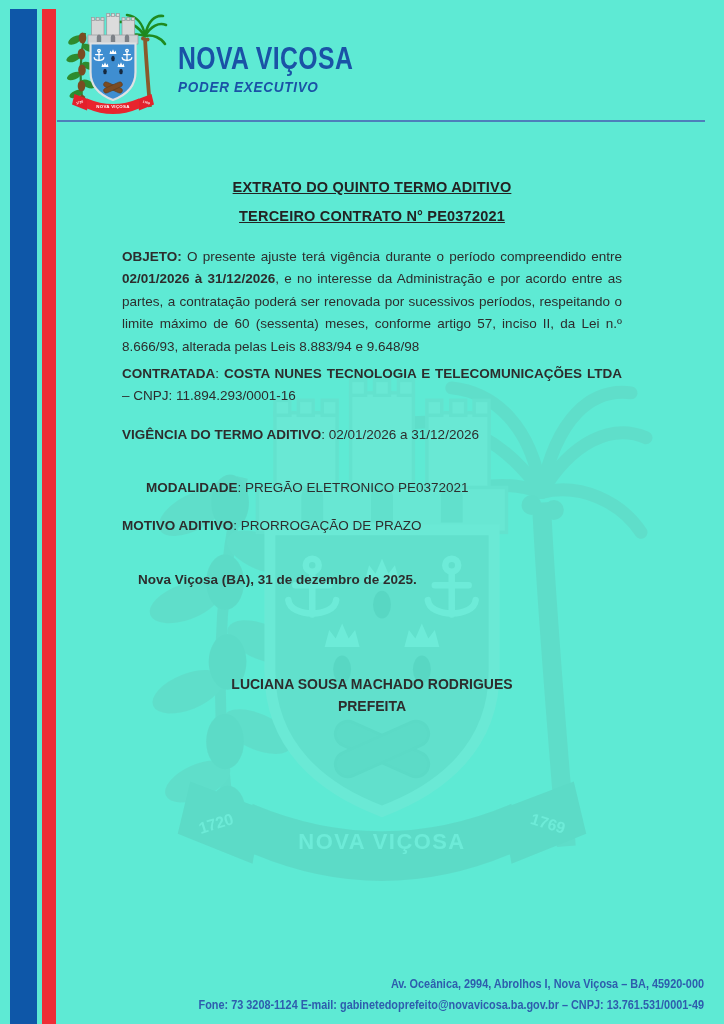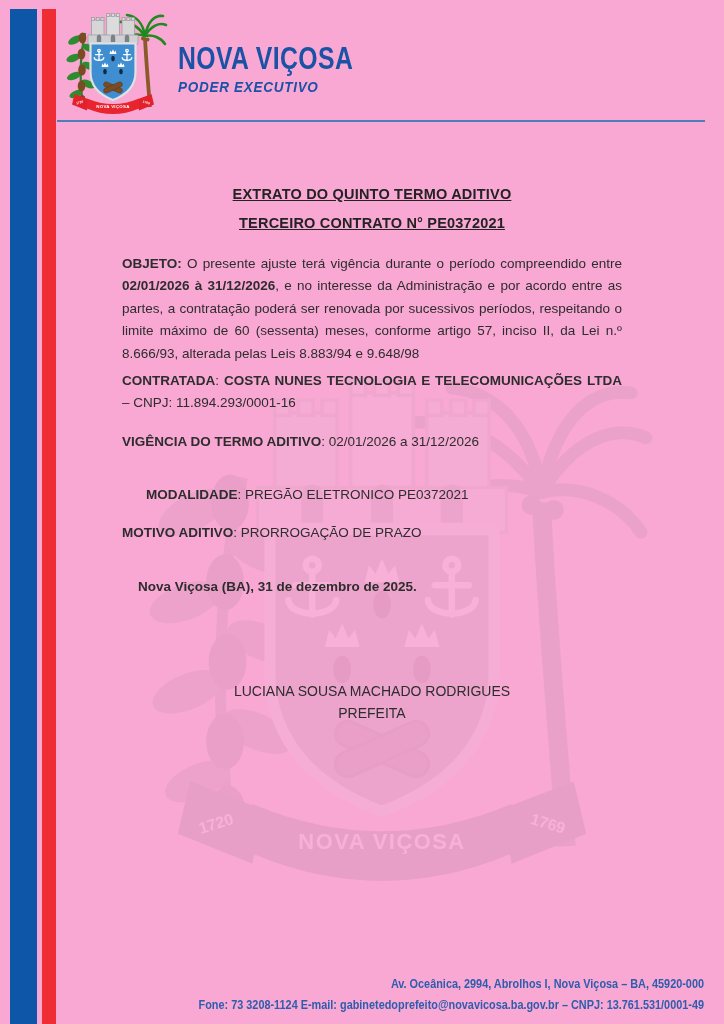--- a/index.html
+++ b/index.html
@@ -1,17 +1,17 @@
 <!DOCTYPE html>
 <html><head>
 <meta charset="utf-8">
 <style>
   html,body{margin:0;padding:0;background:#ffffff;}
   .page{
-    position:relative;width:724px;height:1024px;background:#f9a8d4;overflow:hidden;
+    position:relative;width:724px;height:1024px;background:#5eead4;overflow:hidden;
     font-family:"Liberation Sans",sans-serif;
   }
   
   .bar{position:absolute;top:9px;bottom:0;}
   .bar-blue{left:10px;width:27px;background:#0e57a8;}
   .bar-red{left:42px;width:14px;background:#ee2d35;}
 
   
   .letterhead{position:absolute;left:58px;top:7px;display:flex;align-items:flex-start;z-index:2;}
   .logo{width:110px;height:112px;flex:0 0 auto;}
@@ -26,33 +26,33 @@
   }
   .rule{position:absolute;left:57px;top:120px;width:648px;height:2px;background:#4d7fba;z-index:2;}
 
   
   .watermark{
     position:absolute;left:108px;top:348px;width:548px;height:558px;
     filter:grayscale(1);opacity:0.09;z-index:0;pointer-events:none;
   }
 
   
-  .doc{position:absolute;left:122px;top:183px;width:500px;color:#2d2d2d;z-index:1;}
+  .doc{position:absolute;left:122px;top:176px;width:500px;color:#2d2d2d;z-index:1;}
   .title{font-size:14.5px;font-weight:bold;text-decoration:underline;text-align:center;
          line-height:22px;margin:0;color:#232323;letter-spacing:0.2px;}
   .title2{margin-top:7px;text-align:center;}
   .para{margin:0;text-align:justify;font-size:13.5px;line-height:22.4px;}
   .objeto{margin-top:19px;}
   .contratada{margin-top:5px;}
   .line{margin:0;font-size:13.5px;line-height:22px;}
   .vigencia{margin-top:16px;}
   .modalidade{margin-top:31px;margin-left:24px;}
   .motivo{margin-top:16px;}
   .dateline{margin:32px 0 0 16px;font-size:13.5px;line-height:22px;font-weight:bold;}
-  .signature{margin-top:82px;text-align:center;font-weight:normal;font-size:14px;line-height:22px;}
+  .signature{margin-top:82px;text-align:center;font-weight:bold;font-size:14px;line-height:22px;}
 
   
   .footer{
     position:absolute;right:20px;top:974px;width:660px;text-align:right;
     color:#2e5dad;font-weight:bold;font-size:12.5px;line-height:21px;
     transform:scaleX(0.87);transform-origin:right center;z-index:2;
   }
   svg text{font-family:"Liberation Sans",sans-serif;font-weight:bold;}
 </style>
 </head>

